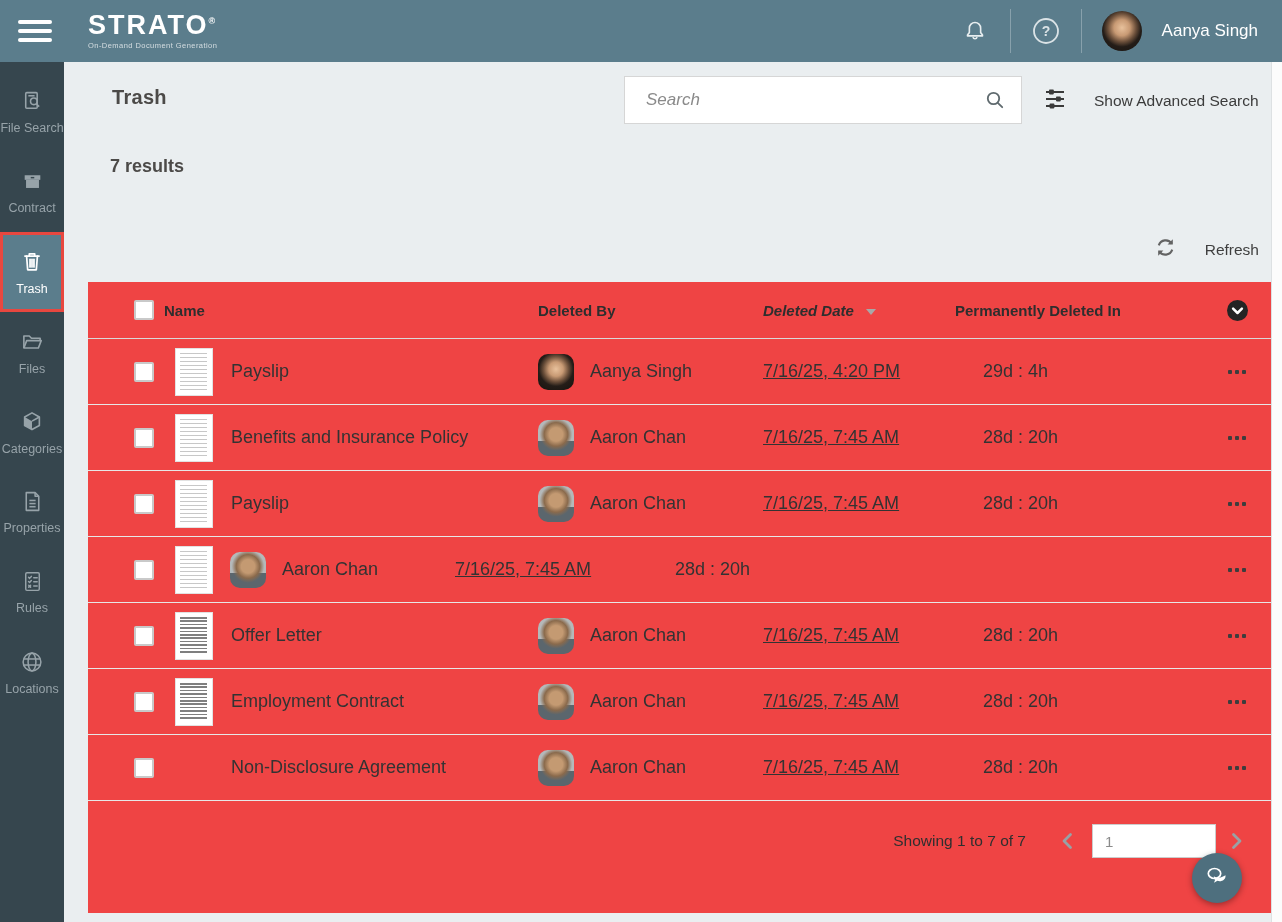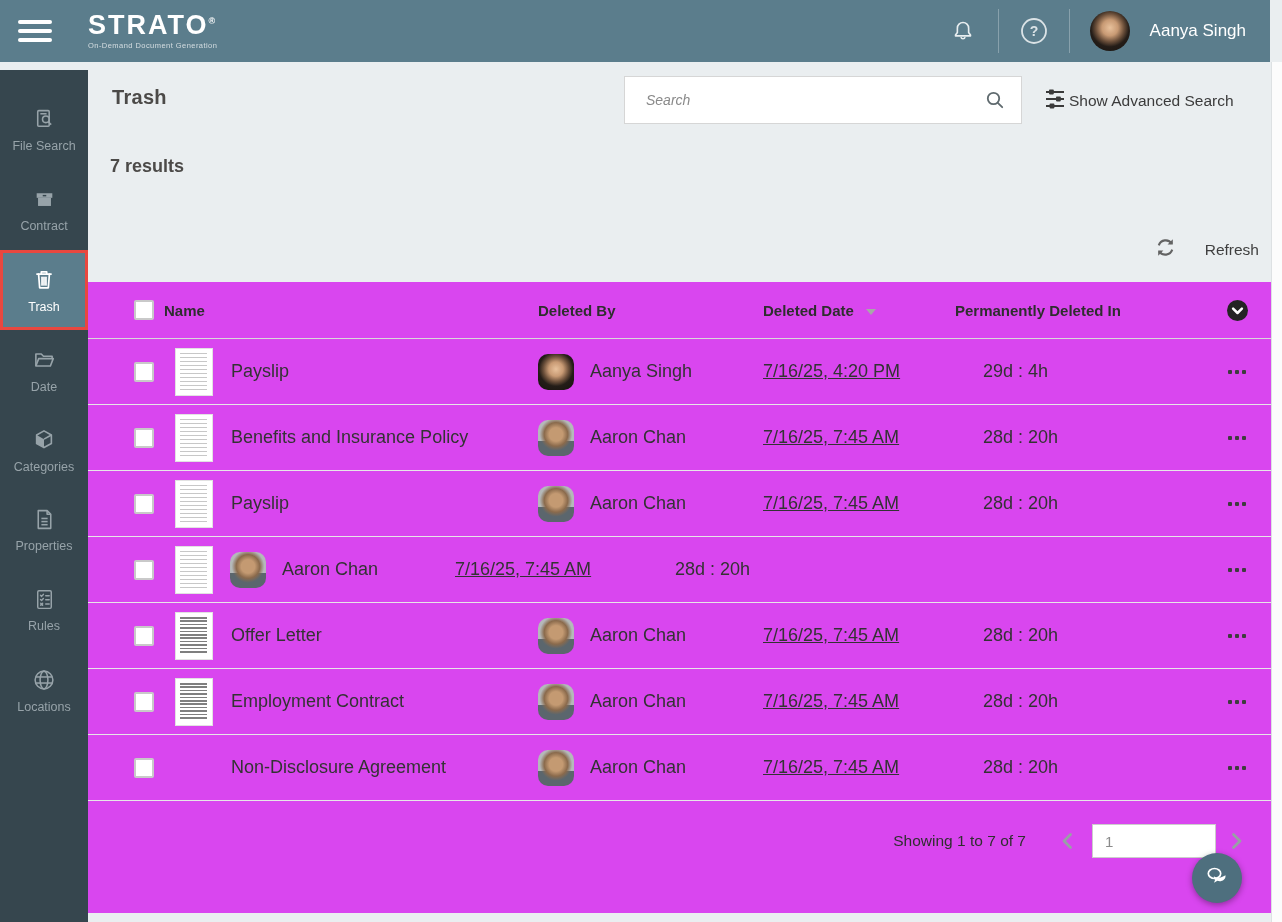--- a/index.html
+++ b/index.html
@@ -1,62 +1,62 @@
 <!DOCTYPE html>
 <html><head>
 <meta charset="utf-8">
 <style>
   * { margin:0; padding:0; box-sizing:border-box; }
   html,body { width:1282px; height:922px; font-family:"Liberation Sans", sans-serif; }
   .app { position:relative; width:1282px; height:922px; background:#eaeef0; overflow:hidden; }
 
   
-  .topbar { position:absolute; top:0; left:0; right:12px; height:62px; background:#5b7d8c; display:flex; align-items:center; z-index:20; }
+  .topbar { position:absolute; top:0; left:0; right:0; height:62px; background:#5b7d8c; display:flex; align-items:center; z-index:20; }
   .hamburger { width:88px; padding-left:18px; display:flex; flex-direction:column; gap:5px; cursor:pointer; }
   .hamburger span { display:block; width:34px; height:4px; background:#fff; border-radius:2px; }
   .logo { display:flex; flex-direction:column; line-height:1; }
   .logo-main { color:#fff; font-size:27px; font-weight:bold; letter-spacing:2px; }
   .logo-main sup { font-size:9px; letter-spacing:0; vertical-align:10px; }
   .logo-tag { color:rgba(255,255,255,.72); font-size:7.5px; letter-spacing:.45px; margin-top:3px; }
   .topbar-right { margin-left:auto; display:flex; align-items:center; gap:20px; padding-right:24px; }
   .tb-icon-btn { width:30px; height:30px; display:flex; align-items:center; justify-content:center; cursor:pointer; }
   .tb-divider { width:1px; height:44px; background:rgba(255,255,255,.28); }
   .tb-avatar { width:40px; height:40px; border-radius:50%; overflow:hidden;
     background: radial-gradient(circle at 50% 42%, #e8c19c 0%, #c89a74 26%, #6b4f3a 46%, #241d18 62%, #17120e 100%); }
   .tb-username { color:#fff; font-size:17px; }
 
   
-  .sidebar { position:absolute; top:70px; left:0; width:88px; bottom:0; background:#36464e; padding-top:20px; z-index:10; }
+  .sidebar { position:absolute; top:52px; left:0; width:64px; bottom:0; background:#36464e; padding-top:20px; z-index:10; }
   .side-item { height:80px; display:flex; flex-direction:column; align-items:center; justify-content:center; gap:7px;
     color:#97a3a9; font-size:12.5px; cursor:pointer; }
   .side-item svg { flex:0 0 auto; }
   .side-item.selected { background:#5b7d8c; border:3px solid #e8473f; color:#ffffff; }
 
   
   .content { position:absolute; left:88px; top:62px; right:11px; bottom:0; }
   .scroll-strip { position:absolute; top:62px; right:0; width:11px; bottom:0; background:#fcfcfc; border-left:1px solid #dde1e3; }
 
   .page-title { position:absolute; left:24px; top:24px; font-size:20px; font-weight:bold; color:#4c4a48; letter-spacing:.3px; }
   .searchbox { position:absolute; left:536px; top:14px; width:398px; height:48px; background:#fff; border:1px solid #d6d6d6; display:flex; align-items:center; }
-  .searchbox input { flex:1; height:100%; border:none; outline:none; padding:0 10px 0 21px; font-size:14px; color:#333; font-family:"Liberation Sans", sans-serif; }
+  .searchbox input { flex:1; height:100%; border:none; outline:none; padding:0 10px 0 21px; font-size:17px; color:#333; font-family:"Liberation Sans", sans-serif; }
   .searchbox input::placeholder { color:#8a8a8a; font-style:italic; }
   .searchbox .mag { margin-right:14px; display:flex; cursor:pointer; }
-  .advanced { position:absolute; left:955px; top:25px; display:flex; align-items:center; gap:2px; cursor:pointer; }
+  .advanced { position:absolute; left:955px; top:25px; display:flex; align-items:center; gap:27px; cursor:pointer; }
   .advanced-label { font-size:15.5px; color:#3b3b3b; }
   .results-count { position:absolute; left:22px; top:94px; font-size:18px; font-weight:bold; color:#4c4a48; }
   .refresh { position:absolute; top:174px; right:12px; display:flex; align-items:center; gap:28px; cursor:pointer; }
   .refresh-label { font-size:15.5px; color:#3f3f3f; }
 
   
-  .panel { position:absolute; left:0; right:0; top:220px; height:631px; background:#d946ef; }
+  .panel { position:absolute; left:0; right:0; top:220px; height:631px; background:#ef4444; }
   .thead { height:57px; display:flex; align-items:center; border-bottom:1px solid #d9d9d9; font-weight:bold; font-size:15px; color:#2e2e2e; }
   .check { margin-left:46px; width:20px; height:20px; border:2px solid #c9c9c9; border-radius:2px; background:#fff; flex:0 0 auto; cursor:pointer; }
   .h-name { margin-left:10px; width:366px; }
   .h-by { margin-left:8px; width:225px; }
-  .h-date { width:220px; display:flex; align-items:center; }
+  .h-date { width:220px; display:flex; align-items:center;font-style:italic; }
   .sort-arrow { width:0; height:0; border-left:5px solid transparent; border-right:5px solid transparent; border-top:6px solid #a8a8a8; margin-left:12px; margin-top:3px; }
   .h-perm { margin-left:-28px; width:258px; }
   .h-opts { flex:1; display:flex; justify-content:flex-end; padding-right:22px; }
   .opts-btn { cursor:pointer; display:flex; }
 
   .trow { height:66px; display:flex; align-items:center; border-bottom:1px solid #e7e7e7; font-size:18px; color:#333; }
   .c-thumb { margin-left:21px; width:38px; height:48px; flex:0 0 auto; position:relative; background:#fff; border:1px solid #e2e2e2; overflow:hidden; }
   .c-thumb::before { content:""; position:absolute; left:4px; right:5px; top:4px; bottom:5px;
     background:repeating-linear-gradient(180deg, #9a9a9a 0 1px, transparent 1px 4px); opacity:.55; }
   .c-thumb.t2::before { background:repeating-linear-gradient(180deg, #5f5f5f 0 1.5px, transparent 1.5px 3.4px); opacity:.8; }
@@ -145,21 +145,21 @@
           <path d="M12 9.5v7"></path>
           <path d="M13.8 9.5v7"></path>
       </svg>
       <span>Trash</span>
     </div>
     <div class="side-item">
       <svg width="26" height="26" viewBox="0 0 24 24" fill="none" stroke="currentColor" stroke-width="1.5" stroke-linejoin="round">
         <path d="M4.5 17.5V6.5h5l2 2h8v2.2"></path>
         <path d="M4.5 17.5l2.6-6.8h13.4l-2.6 6.8z"></path>
       </svg>
-      <span>Date</span>
+      <span>Files</span>
     </div>
     <div class="side-item">
       <svg width="26" height="26" viewBox="0 0 24 24" fill="none" stroke="currentColor" stroke-width="1.5" stroke-linejoin="round">
         <path d="M12 3.6 5.2 7.4v7.8L12 19l6.8-3.8V7.4z"></path>
         <path d="M5.2 7.4 12 11.2V19l-6.8-3.8z" fill="currentColor" stroke="none"></path>
         <path d="M12 11.2l6.8-3.8"></path>
       </svg>
       <span>Categories</span>
     </div>
     <div class="side-item">

